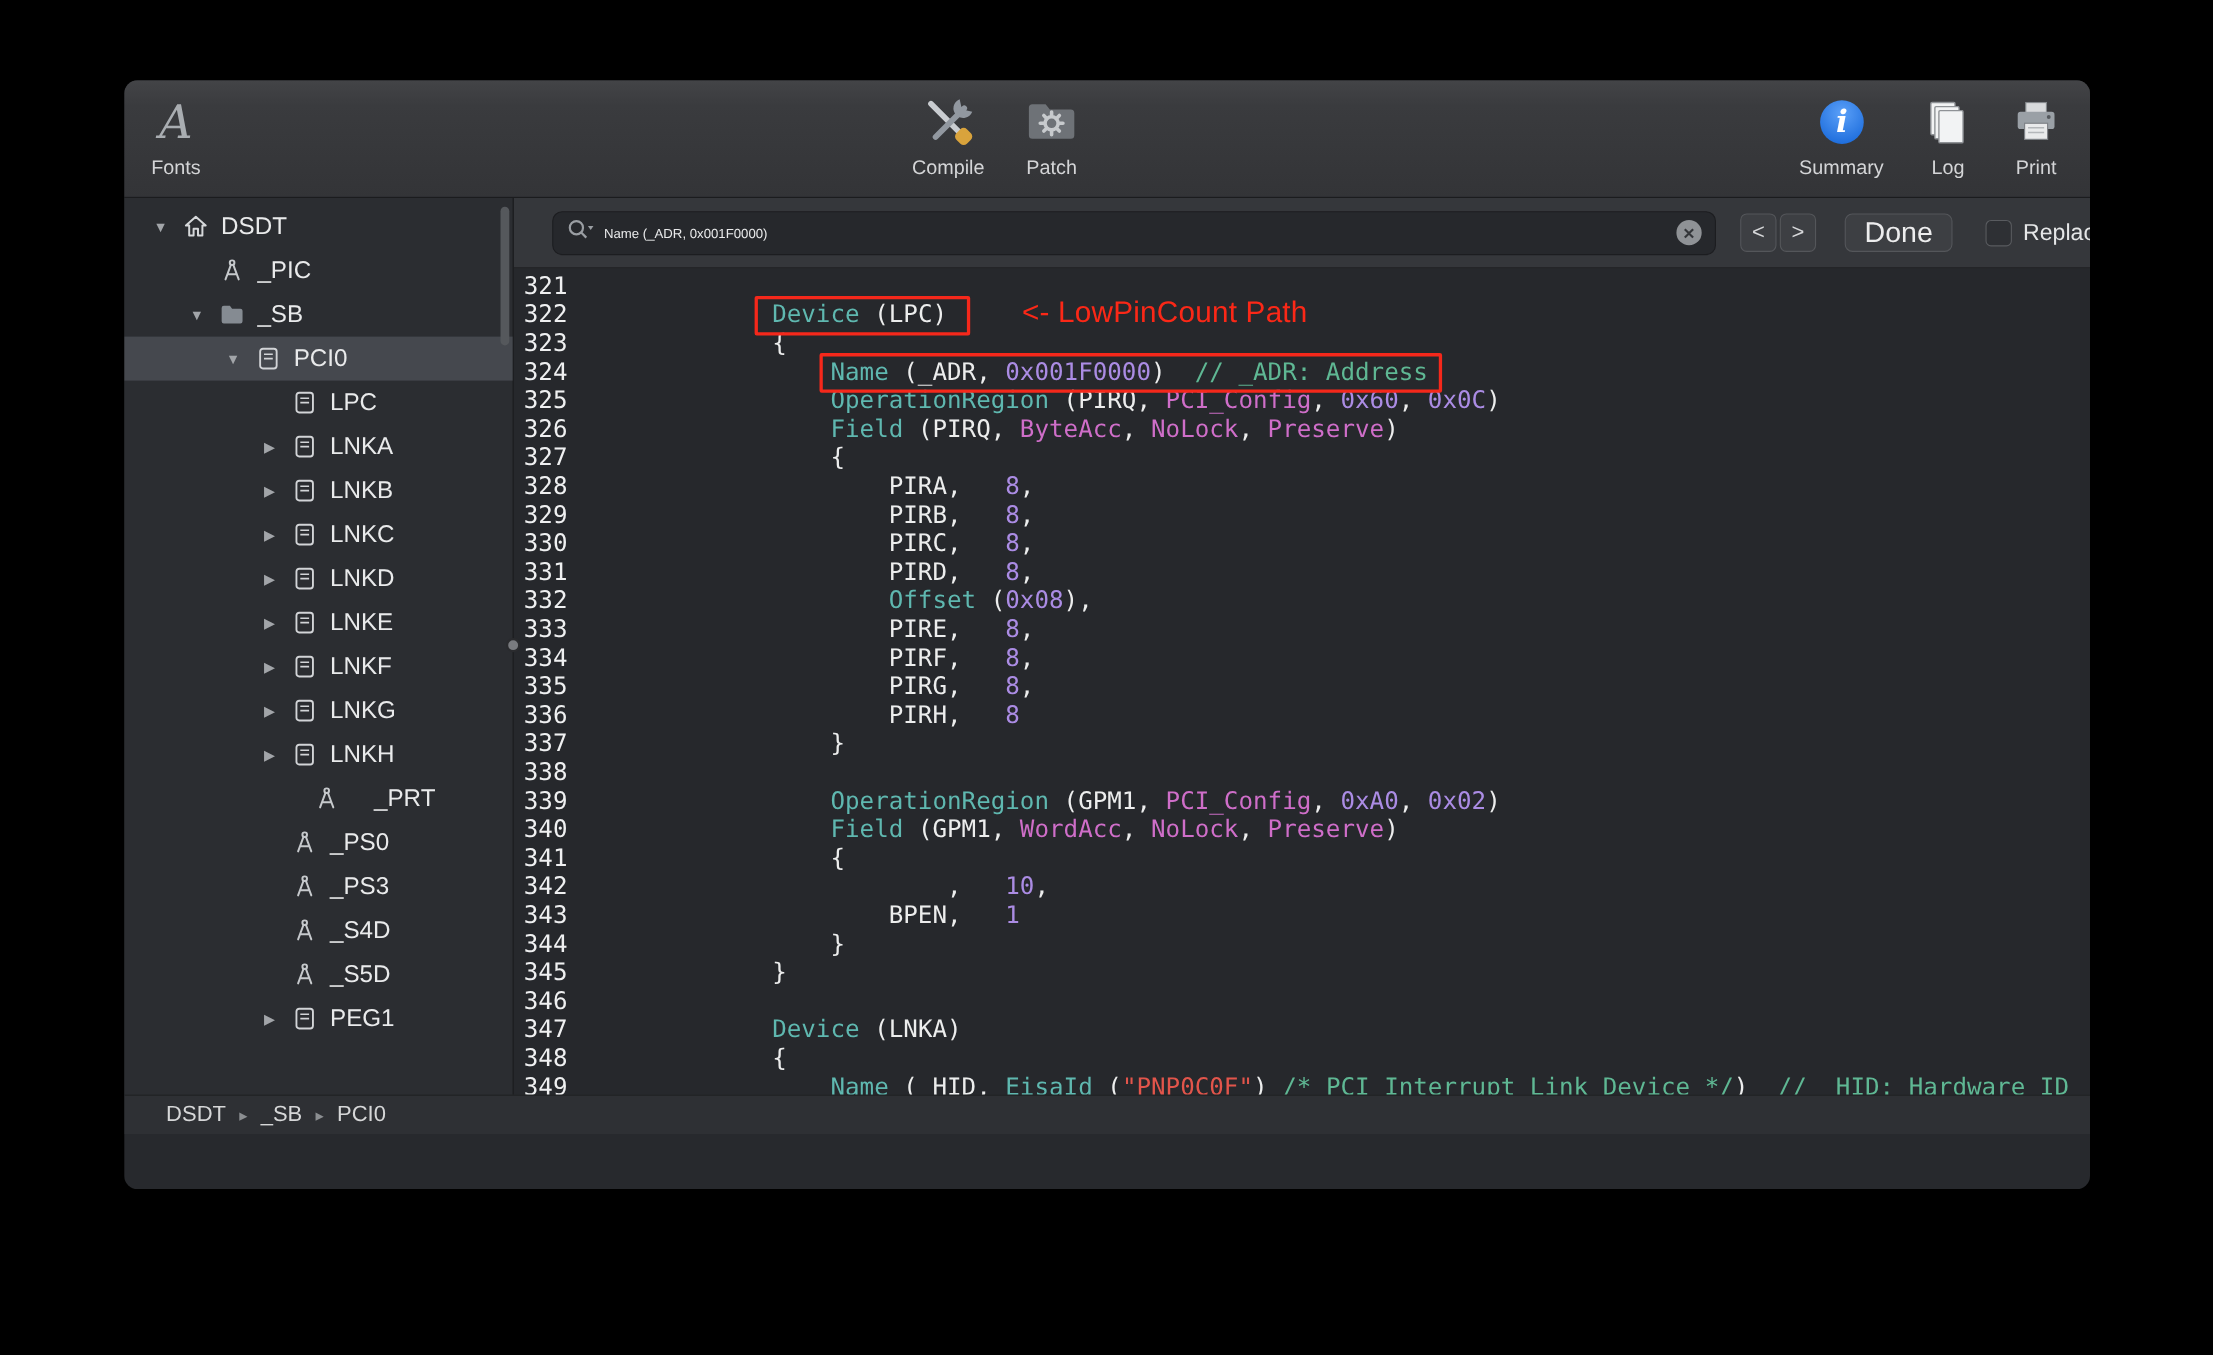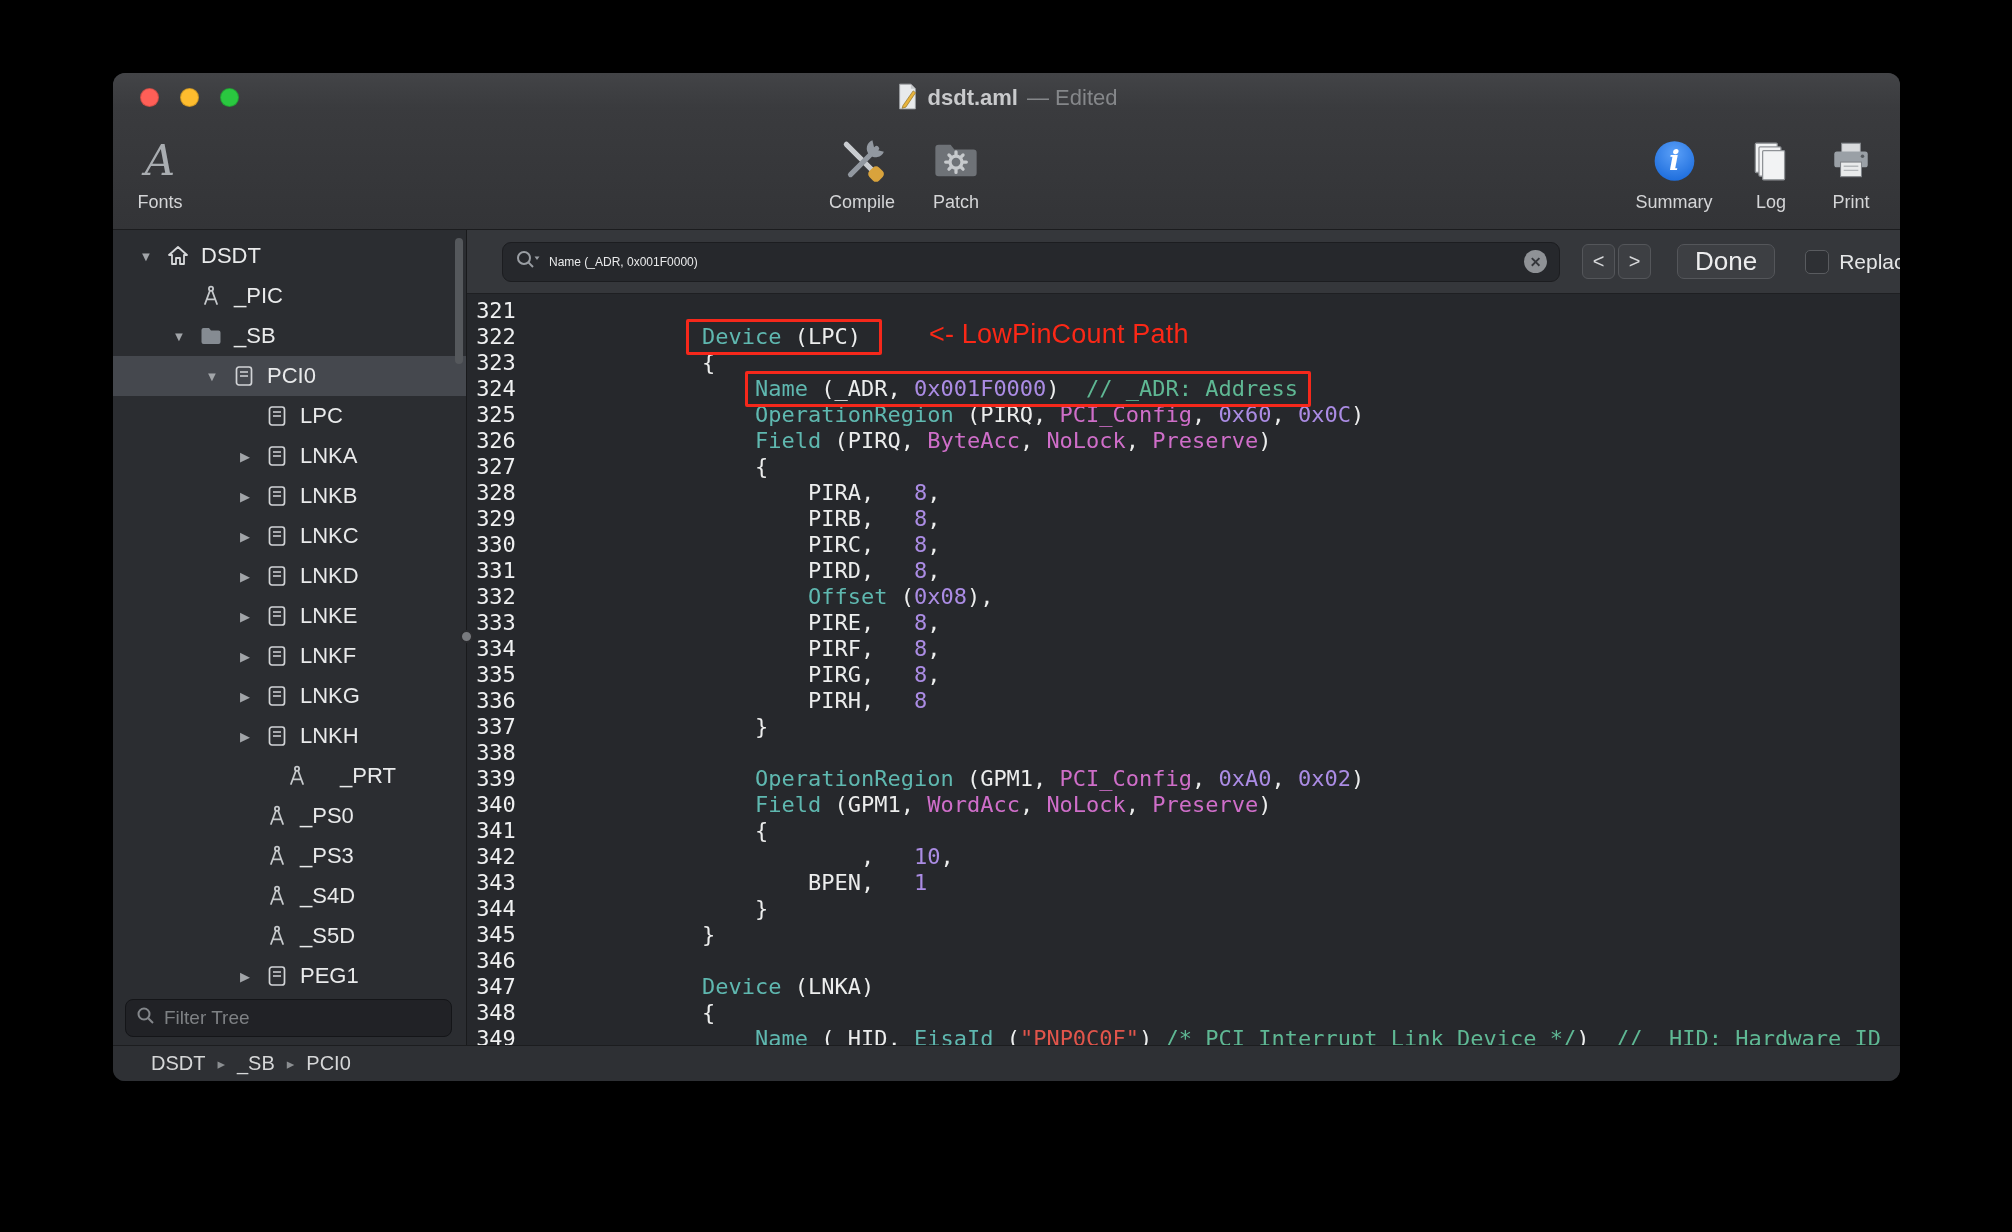--- a/index.html
+++ b/index.html
@@ -85,38 +85,20 @@
     align-items:center;padding-left:38px;font-size:20px;color:#d6d7d8;gap:12px}
   .crumb-sep{color:#8b8e91;font-size:15px}
 </style>
 </head>
 <body>
 
 <div class="stage">
   <div class="window">
 
     <div class="chrome">
-      <div class="titlebar">
-        <div class="traffic">
-          <span class="dot red"></span>
-          <span class="dot yellow"></span>
-          <span class="dot green"></span>
-        </div>
-        <div class="title-wrap">
-          <span>
-            <svg width="23" height="27" viewBox="0 0 20 24">
-              <path d="M3 1 h10 l4 4 v18 h-14 z" fill="#e8eaec" stroke="#9ea1a5" stroke-width="0.8"></path>
-              <path d="M13 1 l4 4 h-4 z" fill="#c3c6c9"></path>
-              <path d="M6 20 L15 7 l2.2 1.6 L8.5 21.5 L5.2 22.4 z" fill="#e8b43c" stroke="#8a6d20" stroke-width="0.6"></path>
-            </svg>
-          </span>
-          <span class="title-text">dsdt.aml</span>
-          <span class="title-suffix">— Edited</span>
-        </div>
-      </div>
 
       <div class="toolbar">
         <div class="tb-item" style="left:47px">
           <span class="tb-icon">
               <span class="fonts-a">A</span>
             </span>
           <span>Fonts</span>
         </div>
         <div class="tb-item" style="left:749px">
           <span class="tb-icon">
@@ -383,31 +365,20 @@
                 <svg width="22" height="25" viewBox="0 0 22 24">
                   <rect x="3.5" y="2.5" width="15" height="18" rx="2.5" fill="none" stroke="#d2d4d7" stroke-width="1.7"></rect>
                   <path d="M7 7.5 h8 M7 11.5 h8" stroke="#d2d4d7" stroke-width="1.5"></path>
                 </svg>
               </span>
               <span class="tree-label">PEG1</span>
             </div>
           </div>
         <div class="scroll-thumb"></div>
         <div class="splitter-dot"></div>
-        <div class="filter-box">
-          <span>
-            <svg width="20" height="20" viewBox="0 0 20 20">
-              <g fill="none" stroke="#84878b" stroke-width="2">
-                <circle cx="8" cy="8" r="5.5"></circle>
-                  <path d="M12.2 12.2 L17 17"></path>
-              </g>
-            </svg>
-          </span>
-          <input placeholder="Filter Tree" style="">
-        </div>
       </div>
 
       <div class="editor">
         <div class="findbar">
           <div class="search-field">
             <span>
               <svg width="26" height="22" viewBox="0 0 26 22">
                 <g fill="none" stroke="#9a9ea3" stroke-width="2">
                   <circle cx="9" cy="9" r="6"></circle>
                     <path d="M13.4 13.4 L18 18"></path>

